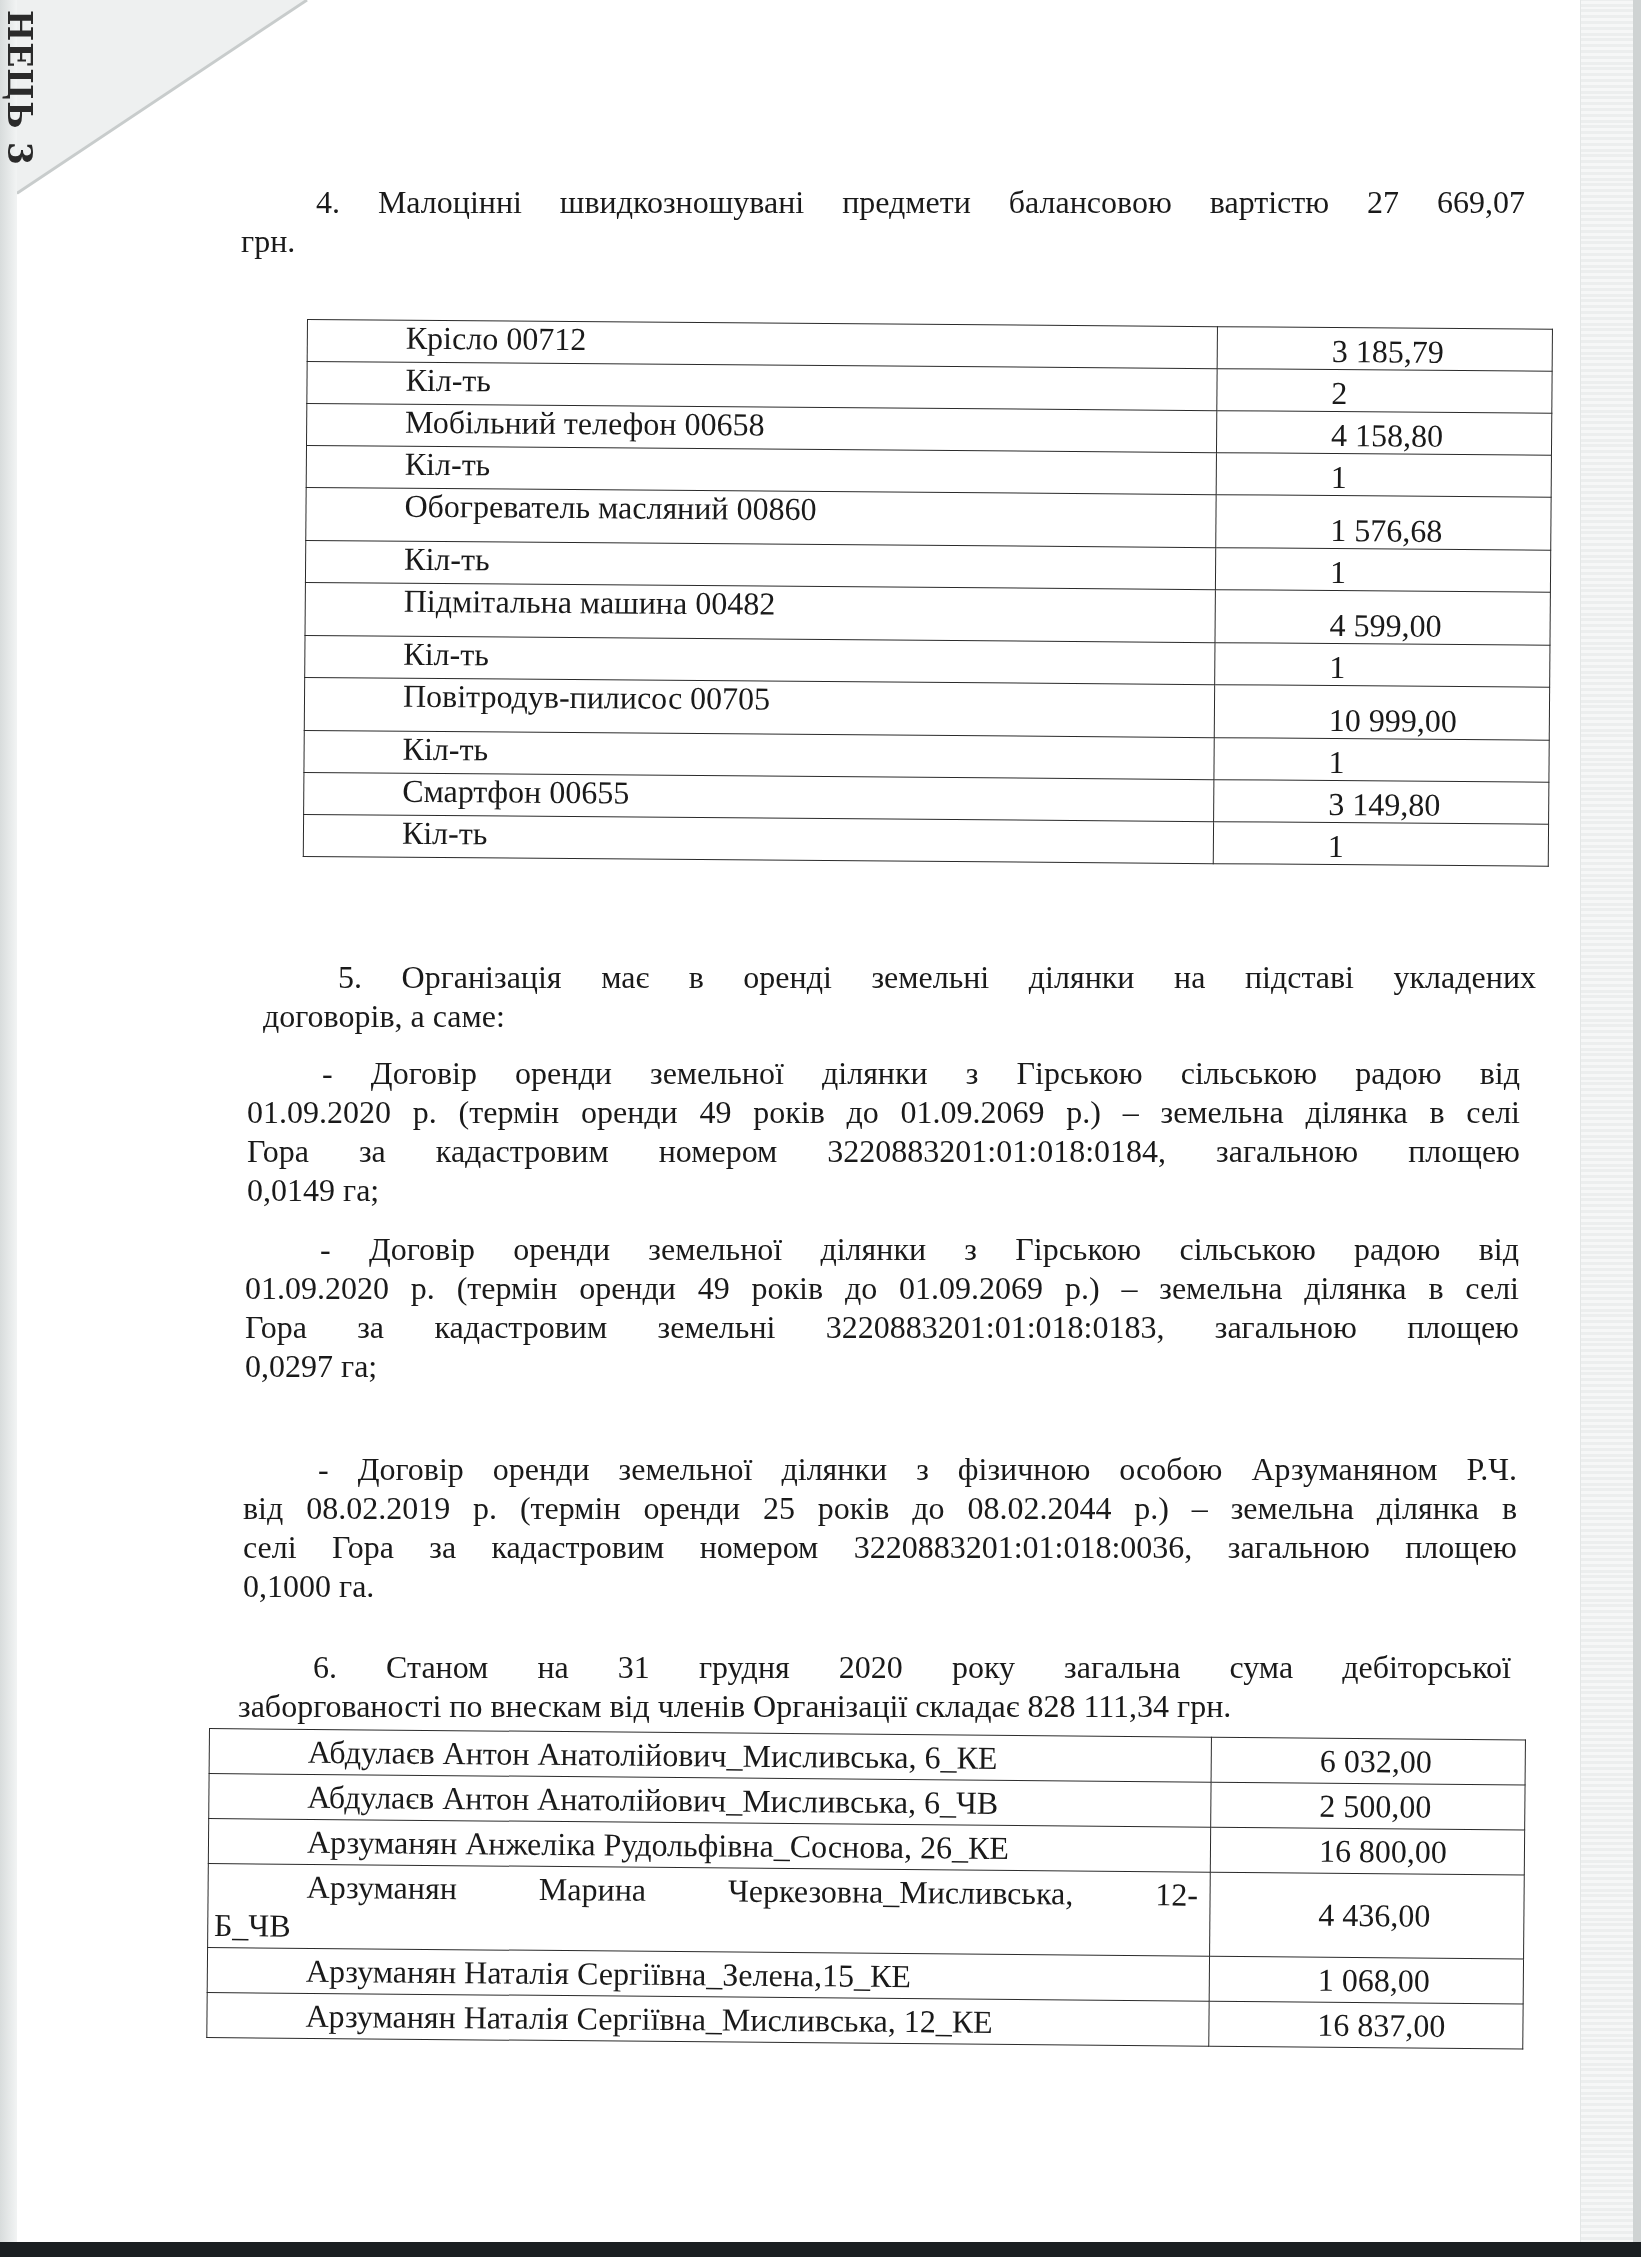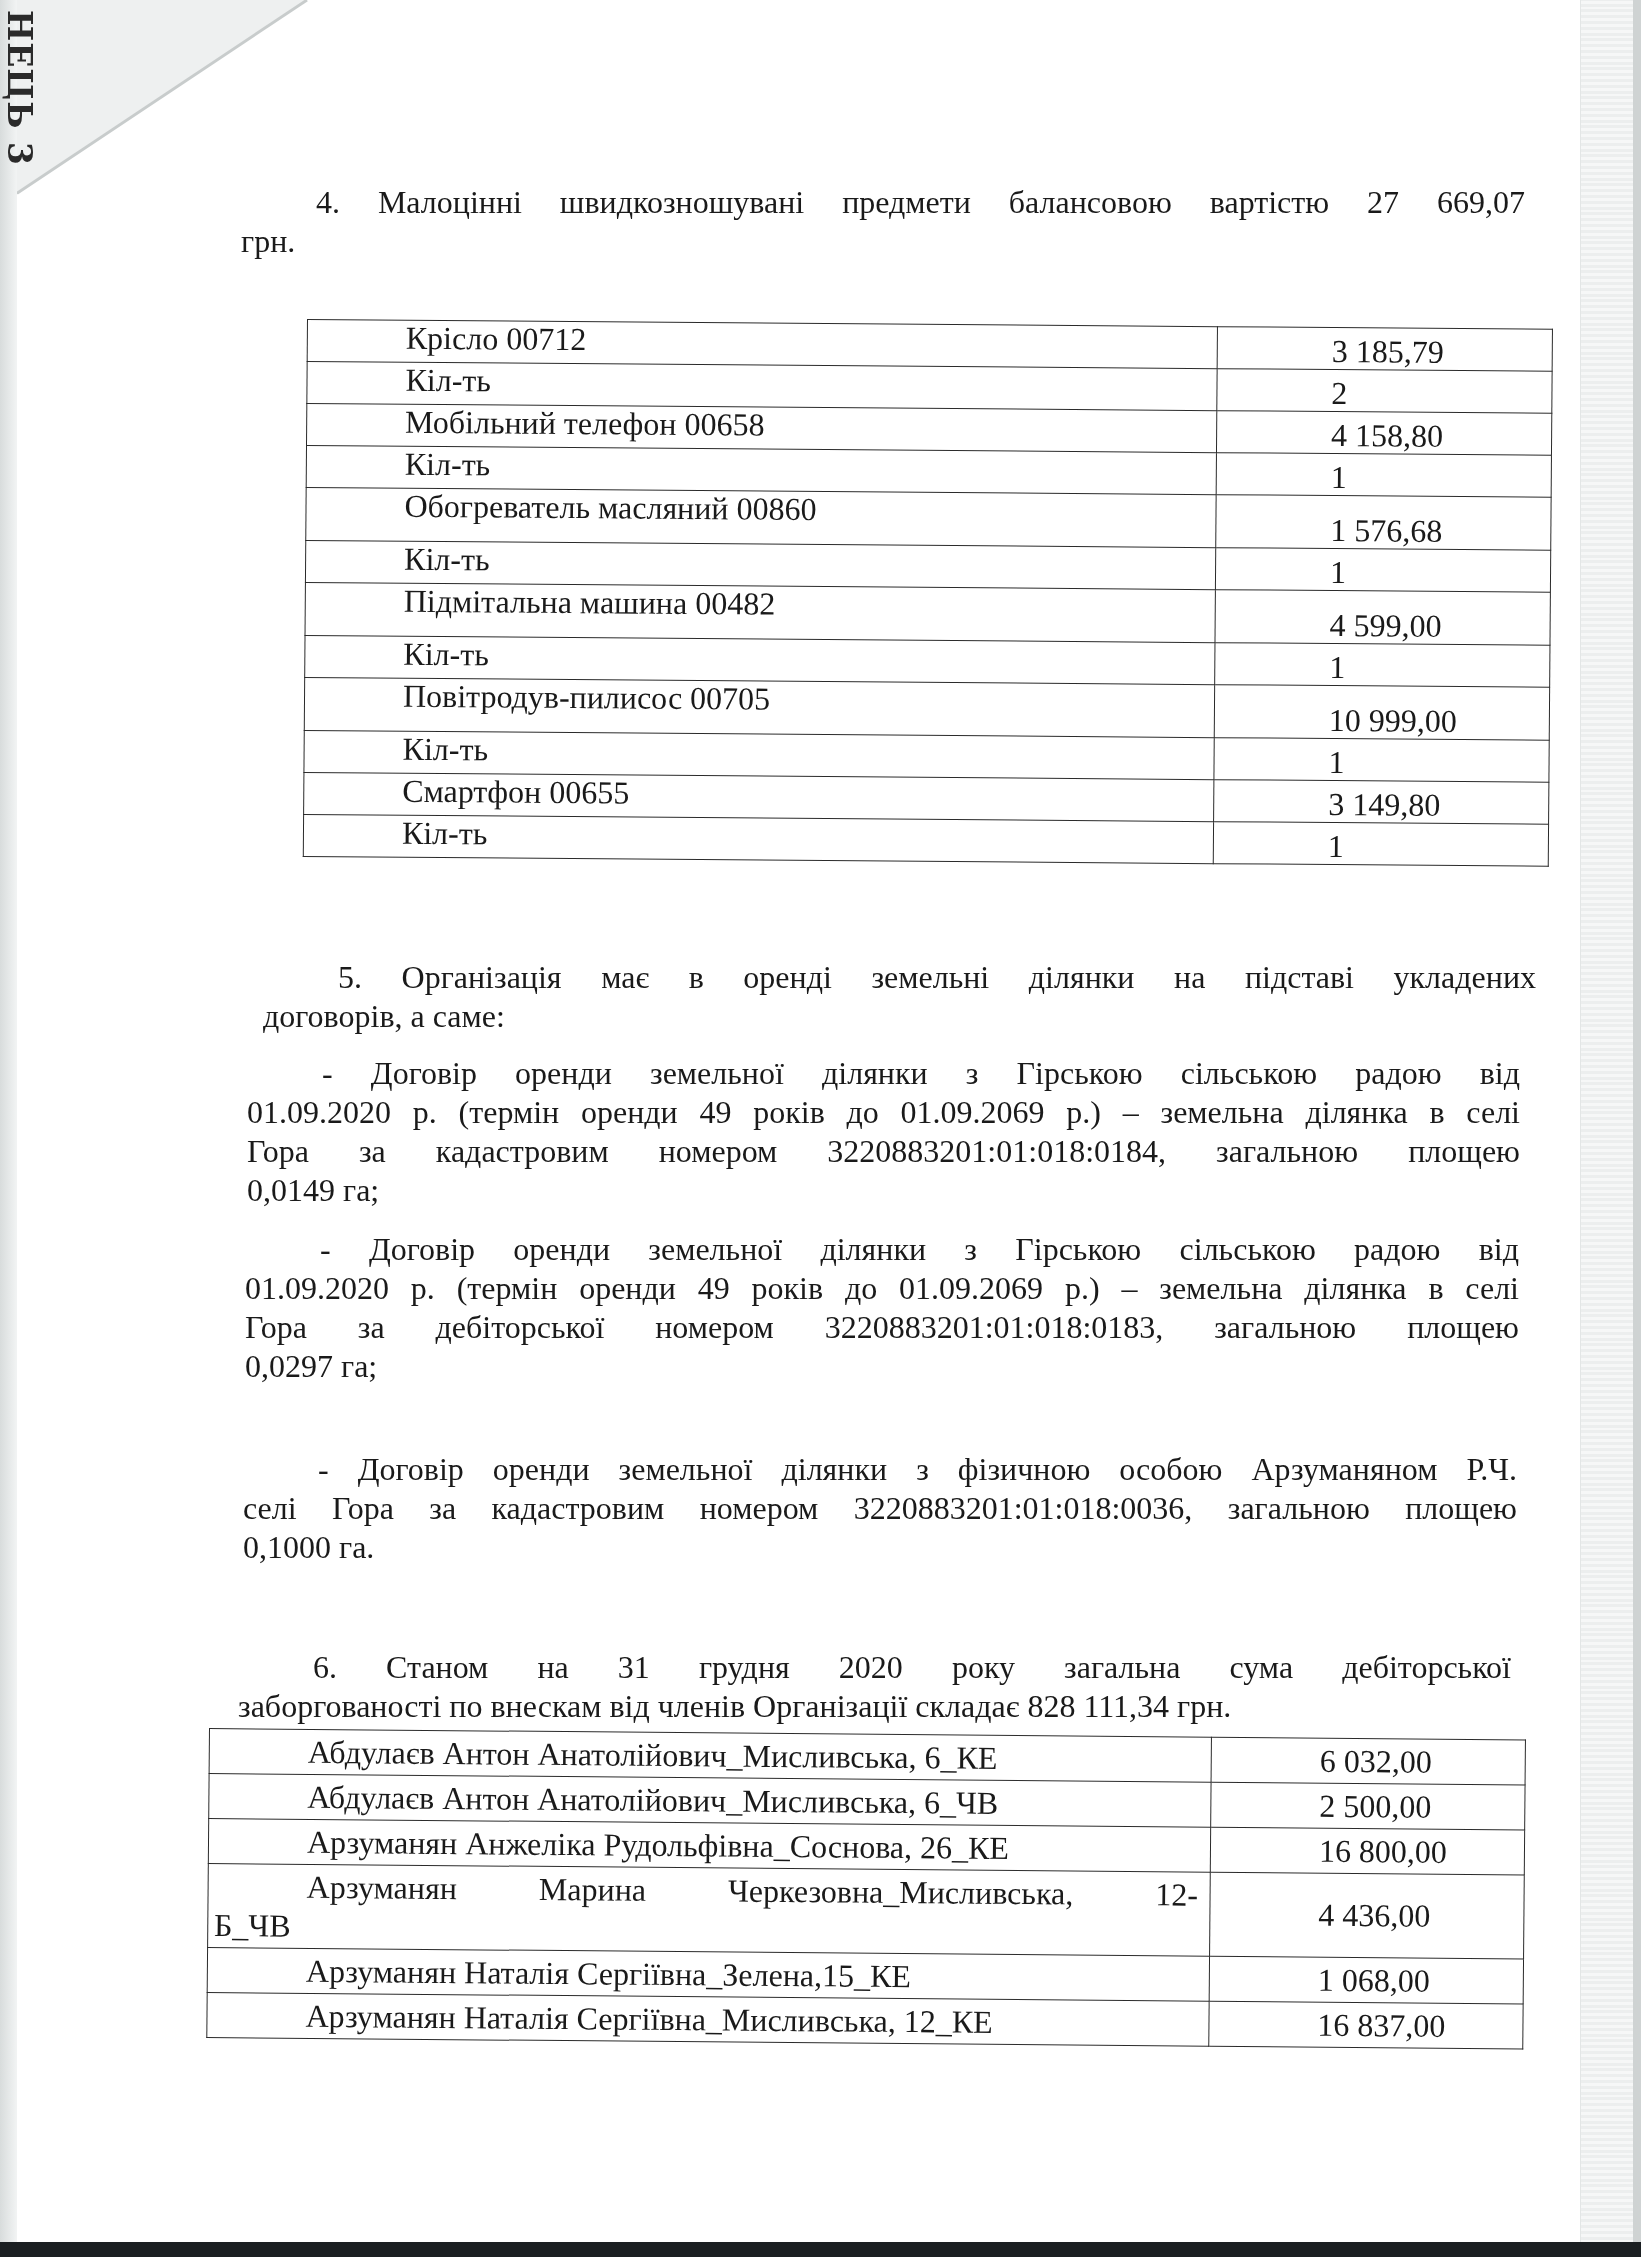--- a/index.html
+++ b/index.html
@@ -121,26 +121,27 @@
 <div class="para" style="left:247px; top:1054px; width:1273px;">
   <span class="line indent">- Договір оренди земельної ділянки з Гірською сільською радою від</span>
   <span class="line">01.09.2020 р. (термін оренди 49 років до 01.09.2069 р.) – земельна ділянка в селі</span>
   <span class="line">Гора за кадастровим номером 3220883201:01:018:0184, загальною площею</span>
   <span class="line last">0,0149 га;</span>
 </div>
 
 <div class="para" style="left:245px; top:1230px; width:1274px;">
   <span class="line indent">- Договір оренди земельної ділянки з  Гірською сільською радою від</span>
   <span class="line">01.09.2020 р. (термін оренди 49 років до 01.09.2069 р.) – земельна ділянка в селі</span>
-  <span class="line">Гора за дебіторської номером 3220883201:01:018:0183, загальною площею</span>
+  <span class="line">Гора за кадастровим земельні 3220883201:01:018:0183, загальною площею</span>
   <span class="line last">0,0297 га;</span>
 </div>
 
 <div class="para" style="left:243px; top:1450px; width:1274px;">
   <span class="line indent">- Договір оренди земельної ділянки з фізичною особою Арзуманяном Р.Ч.</span>
+  <span class="line">від 08.02.2019 р. (термін оренди 25 років до 08.02.2044 р.) – земельна ділянка в</span>
   <span class="line">селі Гора за кадастровим номером 3220883201:01:018:0036, загальною площею</span>
   <span class="line last">0,1000 га.</span>
 </div>
 
 <div class="para" style="left:238px; top:1608px; width:1273px;margin-top:40px;">
   <span class="line indent">6. Станом на 31 грудня 2020 року загальна сума дебіторської</span>
   <span class="line last">заборгованості по внескам від членів Організації складає 828 111,34 грн.</span>
 </div>
 
 <table class="doc" id="t2">

